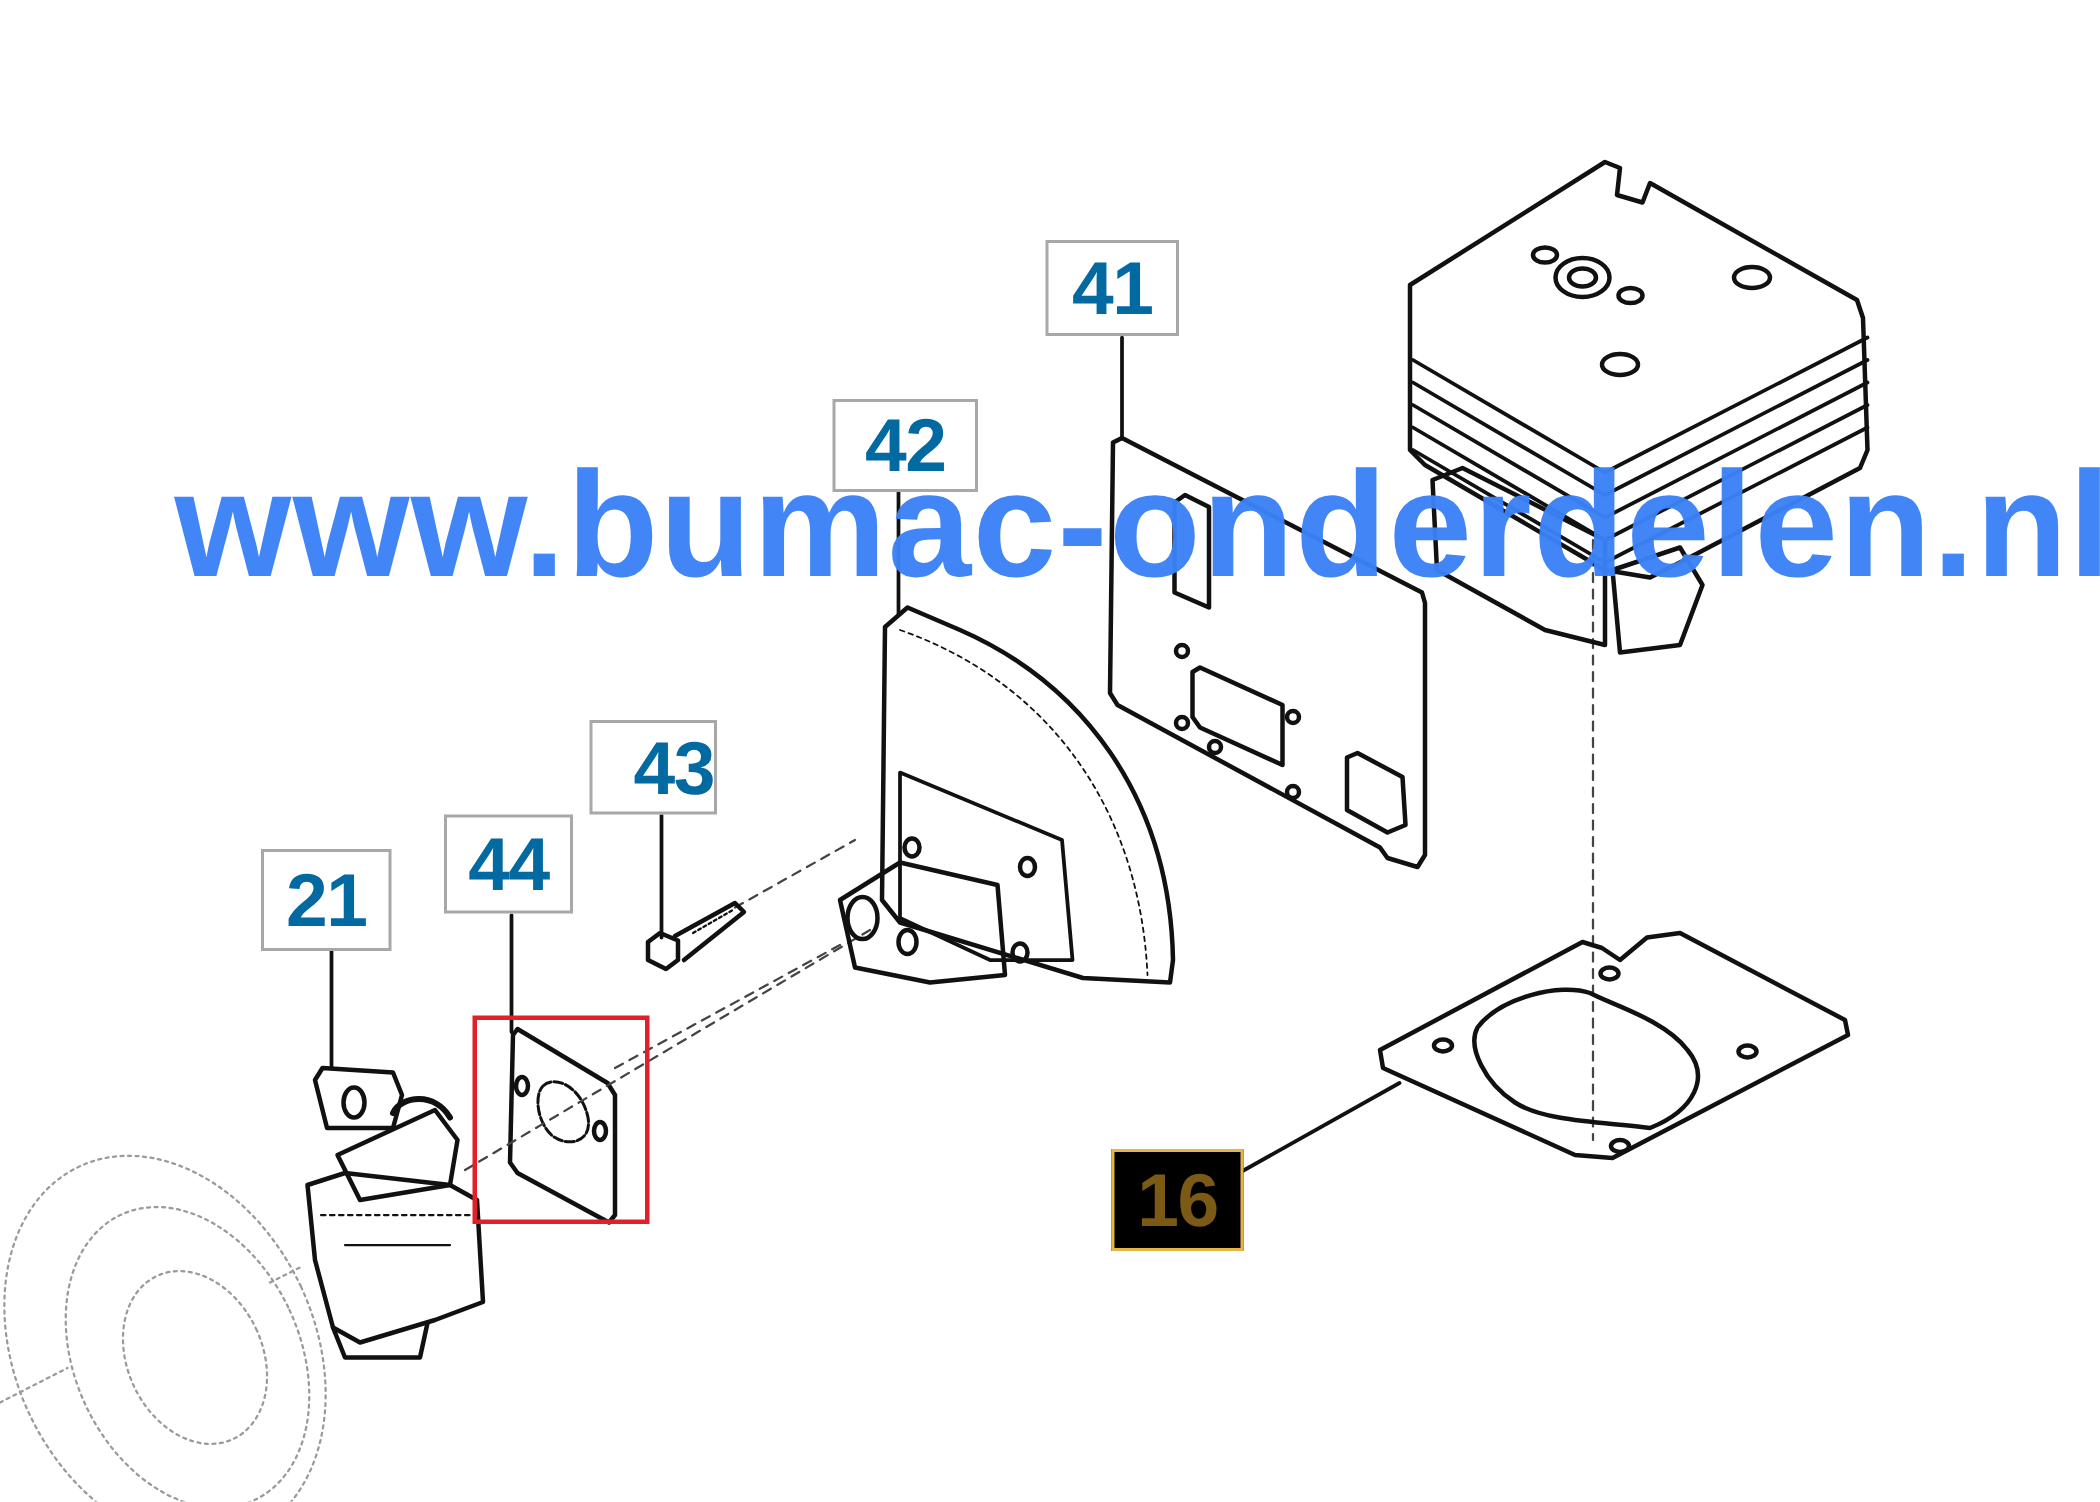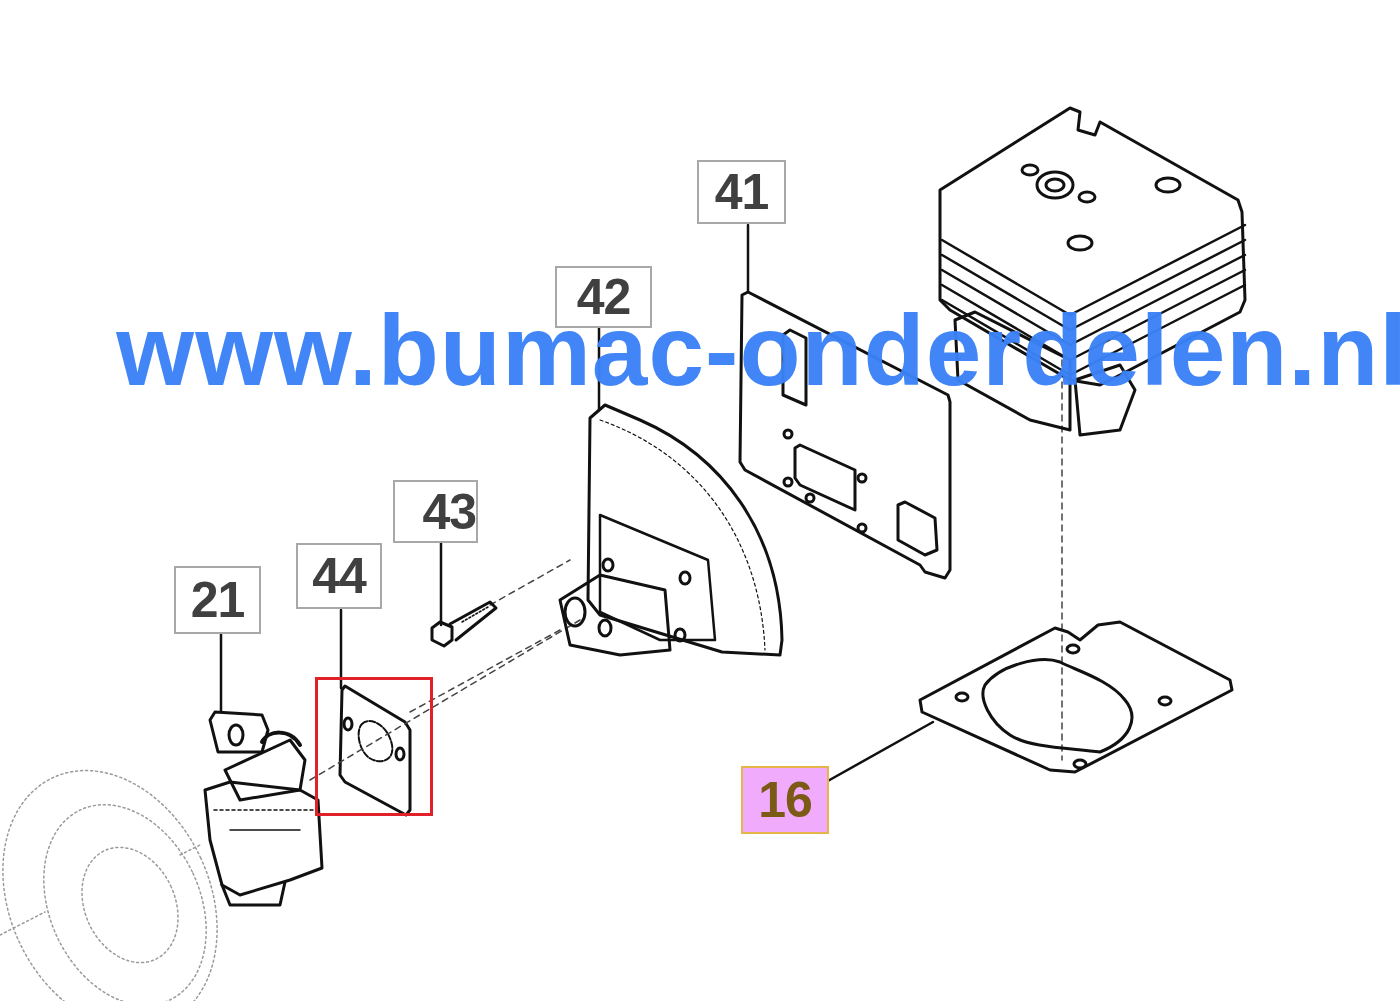--- a/index.html
+++ b/index.html
@@ -2,22 +2,22 @@
 <html><head>
 <meta charset="utf-8">
 <style>
   html, body { margin: 0; padding: 0; background: #ffffff; }
   body { width: 1400px; height: 1001px; position: relative; overflow: hidden;
          font-family: "Liberation Sans", sans-serif; }
   #diagram { position: absolute; left: 0; top: 0; width: 1400px; height: 1001px; }
   .callout { position: absolute; box-sizing: border-box; border: 2px solid #a8a8a8;
              background: #ffffff; display: flex; align-items: center; justify-content: center;
              font-family: "Liberation Sans", sans-serif; font-weight: bold; font-size: 50px;
-             color: #404040; letter-spacing: -1px; }
-  .callout.highlight { background: #f0abfc; border-color: #e6b54a; color: #7a5a14; }
+             color: #0369a1; letter-spacing: -1px; }
+  .callout.highlight { background: #000000; border-color: #e6b54a; color: #7a5a14; }
   .watermark { position: absolute; left: 18px; top: 300px; width: 1390px;
                font-family: "Liberation Sans", sans-serif; font-weight: bold; font-size: 100px;
                color: #3b82f6; white-space: nowrap; letter-spacing: 1px; line-height: 100px;
                pointer-events: none; opacity: 0.97; text-align: right; }
   .selection-box { position: absolute; left: 315px; top: 677px; width: 118px; height: 139px;
                    box-sizing: border-box; border: 3px solid #e2202a; }
 </style>
 </head>
 <body>
 

